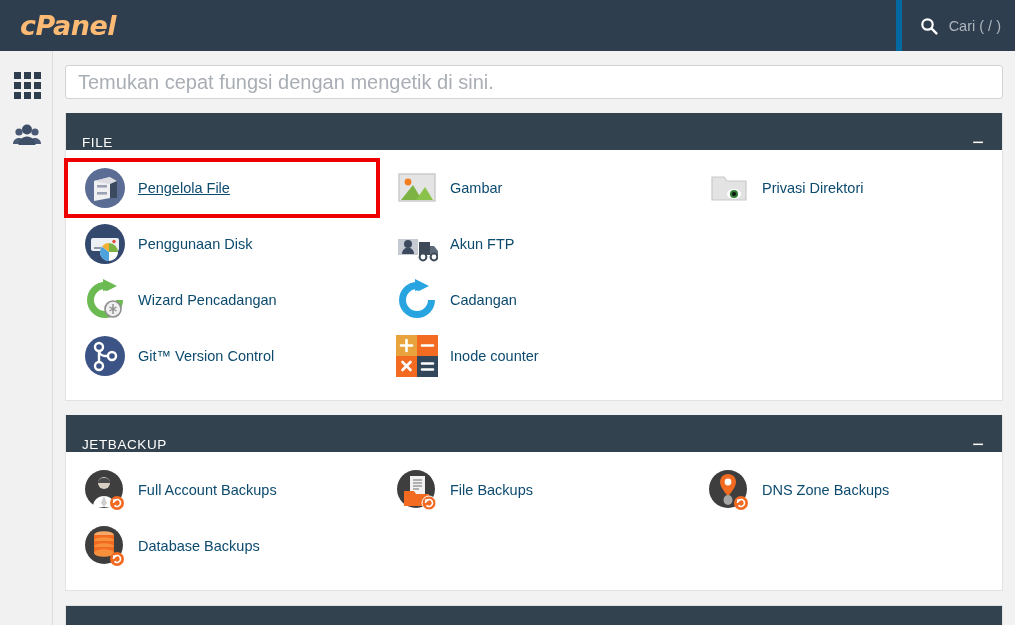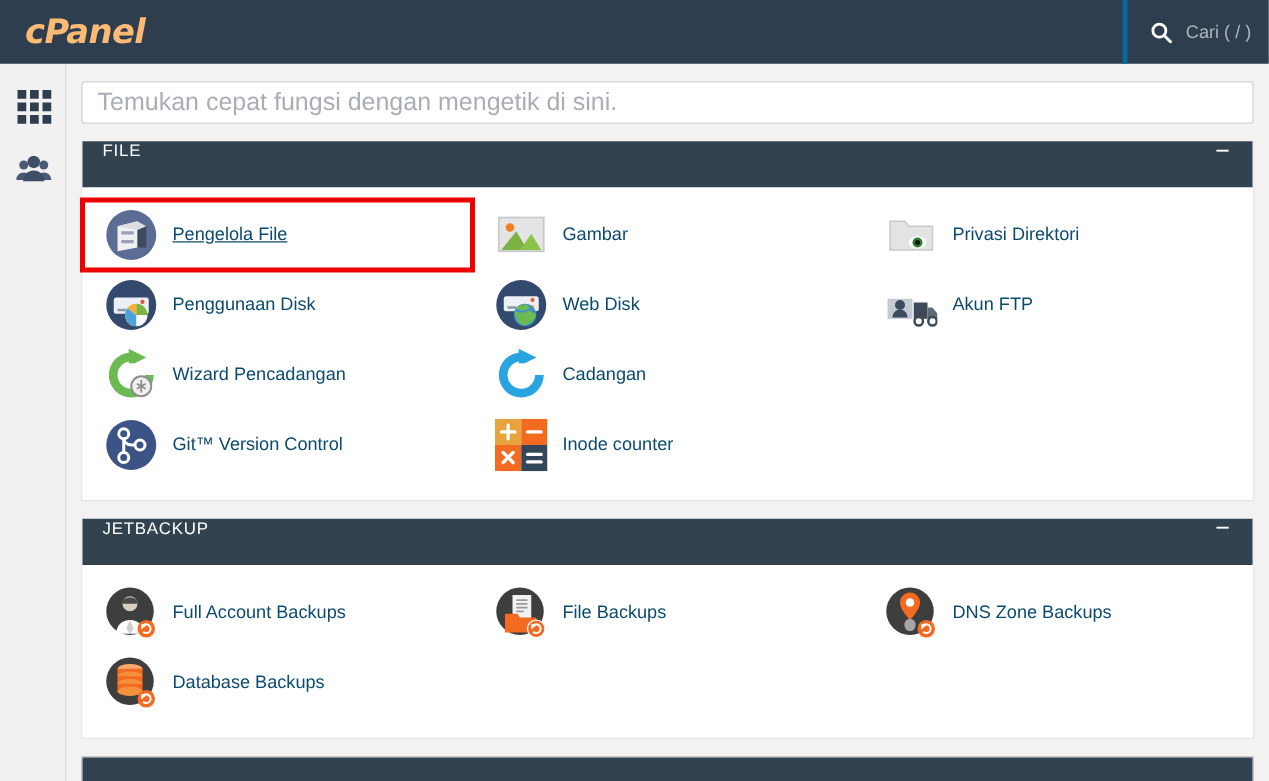--- a/index.html
+++ b/index.html
@@ -27,21 +27,21 @@
     font-weight: bold;
     font-style: italic;
     letter-spacing: -0.5px;
     font-family: "DejaVu Sans", sans-serif;
     user-select: none;
   }
   .topbar-right {
     margin-left: auto;
     height: 51px;
     display: flex; align-items: center;
-    border-left: 4px solid #0369a1;
+    border-left: 6px solid #0369a1;
     padding: 0 14px 0 18px;
   }
   .search-icon-top {
     width: 18px; height: 18px;
     position: relative;
     margin-right: 11px;
   }
   .search-icon-top svg { display: block; }
   .topbar-search-label {
     color: #aeb6bd;
@@ -100,21 +100,21 @@
   
   .panel {
     margin: 14px 12px 0 12px;
     background: #ffffff;
     border: 1px solid #e2e2e2;
     border-top: none;
   }
   .panel-head {
     height: 37px;
     background: #32424f;
-    display: flex; align-items: flex-start;
+    display: flex; align-items: flex-end;
     padding: 0 16px;
     color: #ffffff;
   }
   .panel-title {
     font-size: 13.5px;
     letter-spacing: 0.6px;
     font-weight: normal;
     color: #ffffff;
   }
   .panel-toggle {
@@ -281,35 +281,20 @@
                   <path d="M25 20a9 9 0 0 1 9 9h-9z" fill="#7cb342"></path>
                   <path d="M25 29l-7-5.6A9 9 0 0 0 25 38z" fill="#4fa3dd"></path>
                   <path d="M25 29V20a9 9 0 0 0-7 3.4z" fill="#f2b134"></path>
                 </svg>
               </span>
               <span class="item-label">Penggunaan Disk</span>
             </a>
             <a class="item" href="#">
               <span class="item-icon">
                 <svg width="42" height="42" viewBox="0 0 42 42">
-                  <circle cx="21" cy="21" r="20" fill="#33496e"></circle>
-                  <rect x="7" y="14" width="28" height="12" rx="2" fill="#eceff3"></rect>
-                  <circle cx="30" cy="17" r="1.6" fill="#e04f3a"></circle>
-                  <circle cx="30" cy="22.5" r="1.6" fill="#f2b134"></circle>
-                  <rect x="10" y="22" width="7" height="2" fill="#8d98ab"></rect>
-                  <circle cx="24" cy="29" r="9" fill="#3f8fd0"></circle>
-                  <path d="M16 26c4 2 9 1 12-1 2 3 5 3 5 3-1 5-5 9-9 9-5 0-8-5-8-11z" fill="#6cba52"></path>
-                  <path d="M17 24c2-3 6-4 9-3 1 1 2 2 1 3-3 2-7 2-10 0z" fill="#6cba52"></path>
-                </svg>
-              </span>
-              <span class="item-label">Web Disk</span>
-            </a>
-            <a class="item" href="#">
-              <span class="item-icon">
-                <svg width="42" height="42" viewBox="0 0 42 42">
                   <rect x="2" y="16" width="20" height="16" fill="#c6cbd3"></rect>
                   <circle cx="12" cy="21" r="4" fill="#3c4a60"></circle>
                   <path d="M6 31c0-4 3-6.5 6-6.5S18 27 18 31z" fill="#3c4a60"></path>
                   <rect x="23" y="19" width="11" height="13" fill="#3e4a57"></rect>
                   <path d="M34 23h4l4 5v4h-8z" fill="#5d6a78"></path>
                   <circle cx="27" cy="34" r="3.4" fill="#ffffff" stroke="#3e4a57" stroke-width="2"></circle>
                   <circle cx="38" cy="34" r="3.4" fill="#ffffff" stroke="#3e4a57" stroke-width="2"></circle>
                 </svg>
               </span>
               <span class="item-label">Akun FTP</span>

